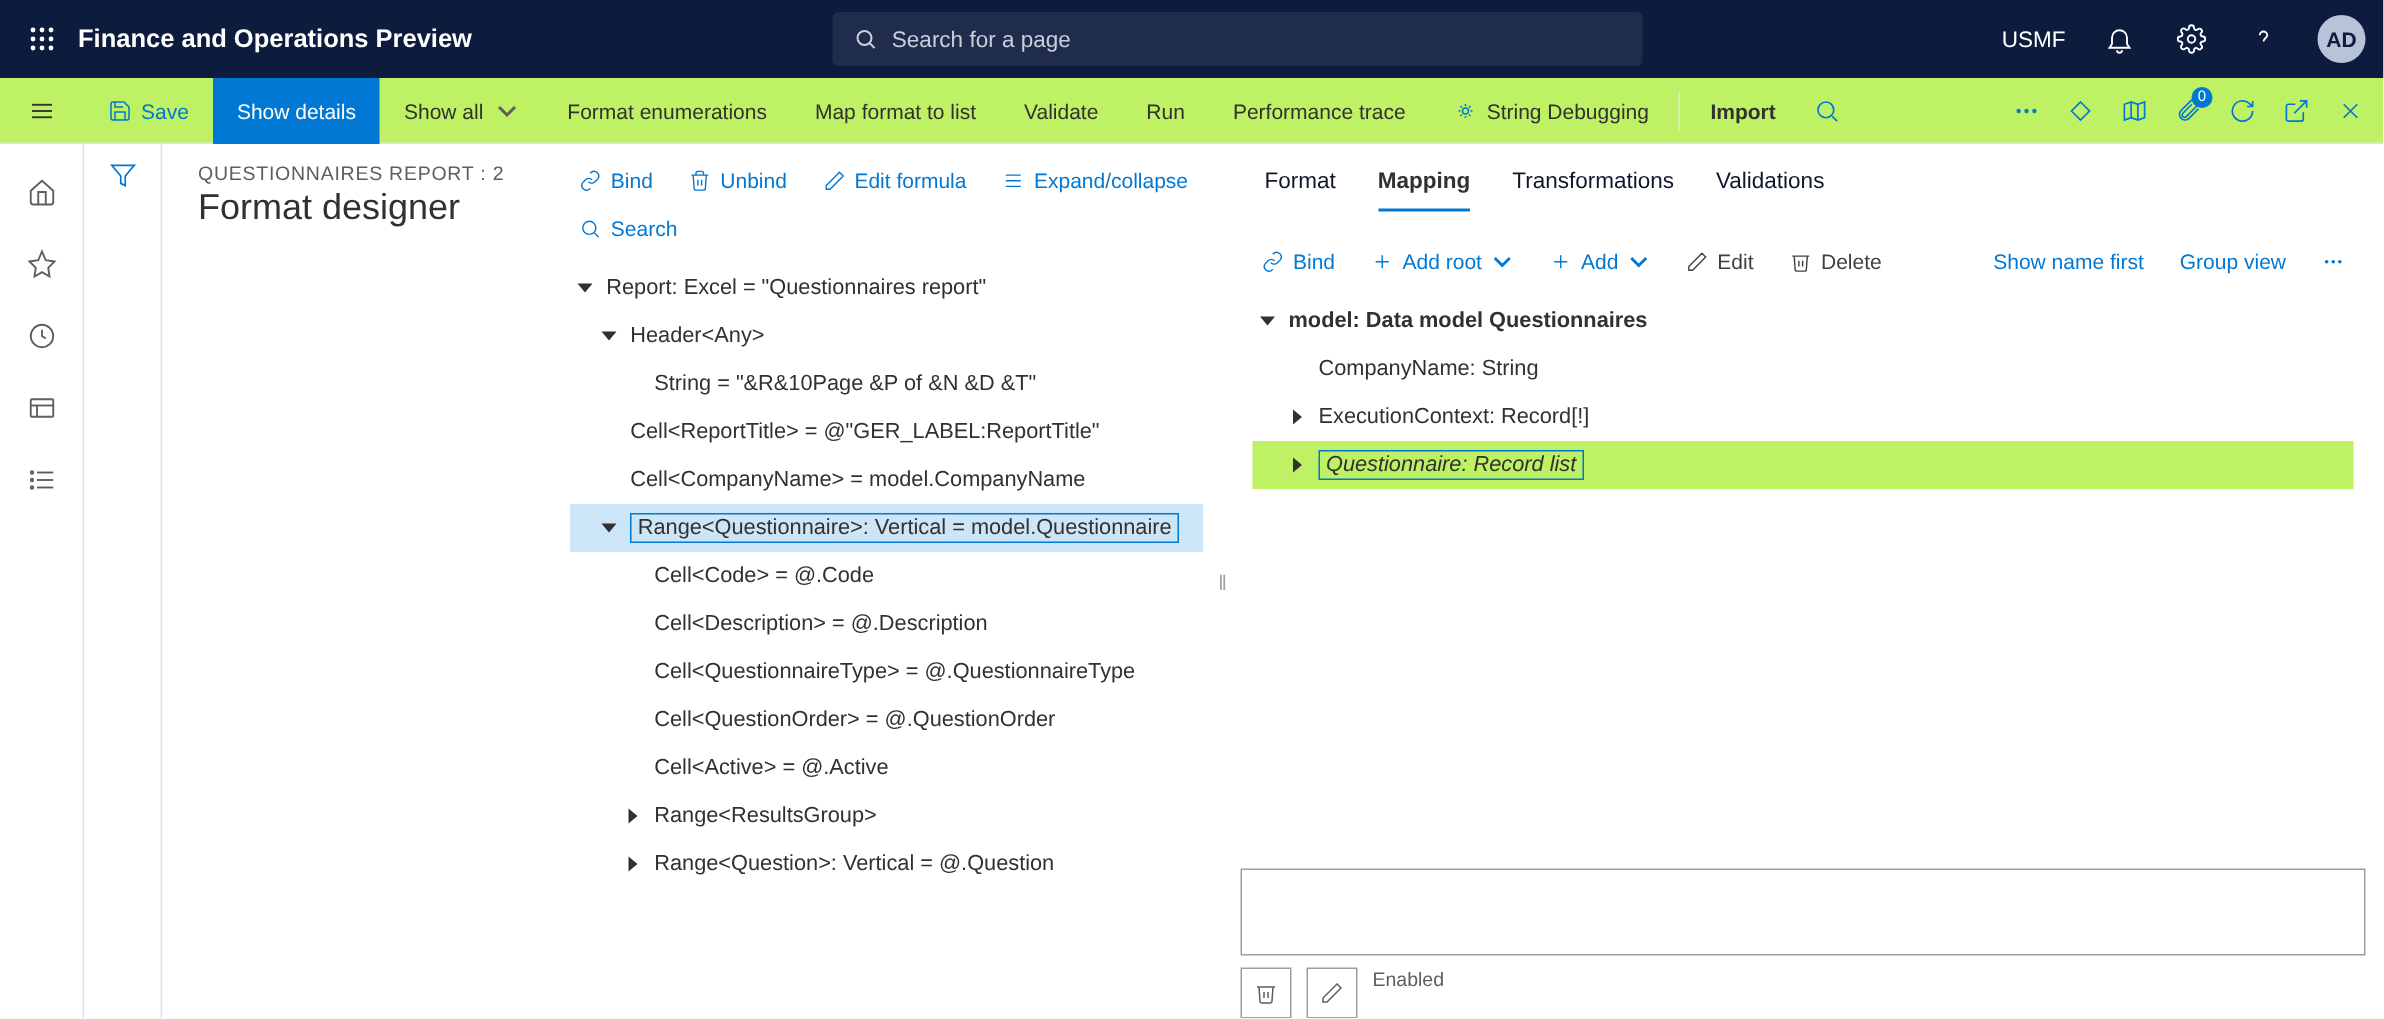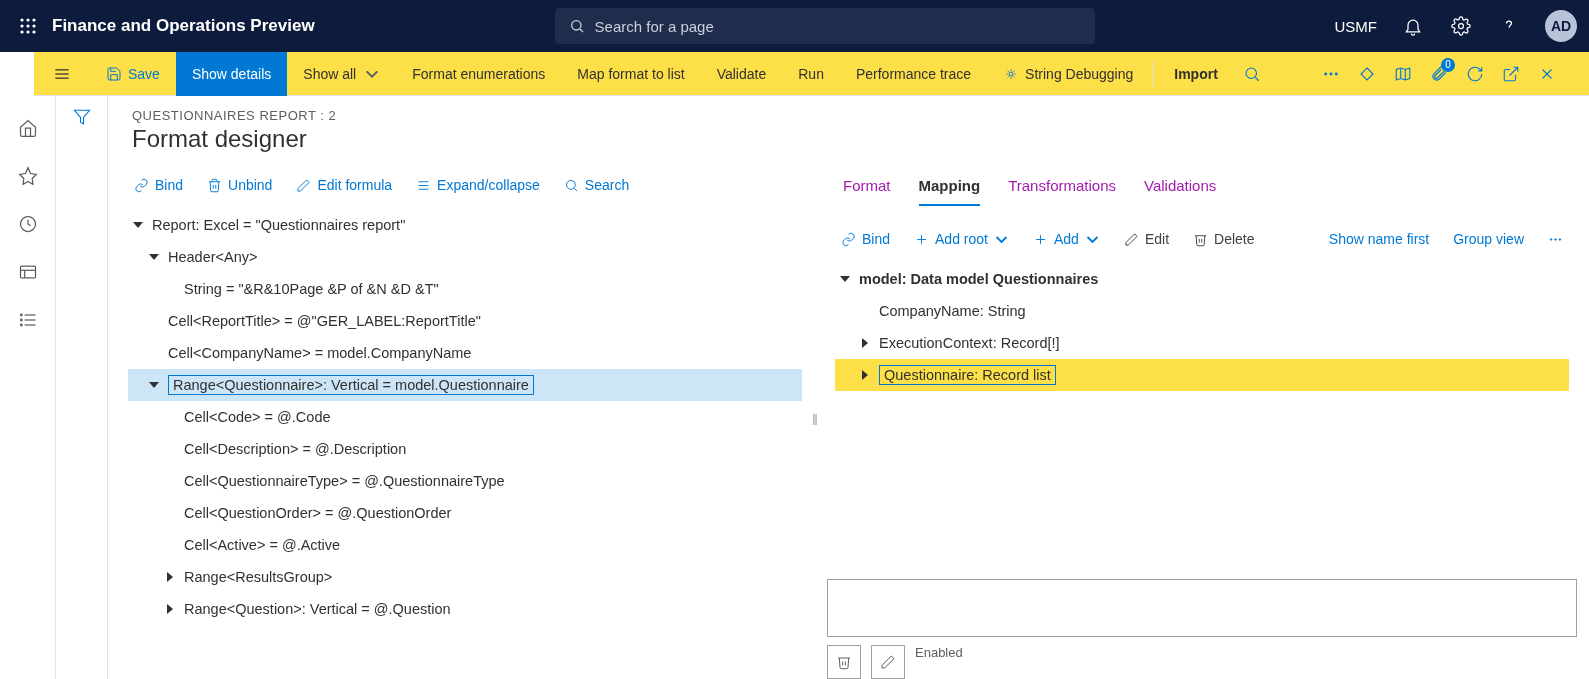--- a/index.html
+++ b/index.html
@@ -15,21 +15,21 @@
     .search-box svg { width: 16px; height: 16px; fill: none; stroke: #c9d0dc; stroke-width: 2; margin-right: 10px; }
     .search-box input { background: transparent; border: none; outline: none; color: #fff; font-size: 15px; flex: 1; }
     .search-box input::placeholder { color: #c9d0dc; }
     .top-right { display: flex; align-items: center; gap: 8px; }
     .top-right .txt { font-size: 15px; margin-right: 8px; }
     .icon-btn { width: 40px; height: 40px; display: flex; align-items: center; justify-content: center; cursor: pointer; }
     .icon-btn svg { width: 20px; height: 20px; fill: none; stroke: #fff; stroke-width: 1.5; }
     .avatar { width: 32px; height: 32px; border-radius: 50%; background: #b8c2d9; color: #0d1b3c; display: flex; align-items: center; justify-content: center; font-weight: 600; font-size: 14px; margin-left: 8px; }
     
     
-    .cmd-bar { height: 44px; background: #fde047; border-bottom: 1px solid #e1e3e6; display: flex; align-items: center; padding-right: 24px; margin-left: 34px; }
+    .cmd-bar { height: 44px; background: #bef264; border-bottom: 1px solid #e1e3e6; display: flex; align-items: center; padding-right: 4px; }
     .cmd-hamburger { width: 56px; display: flex; justify-content: center; align-items: center; cursor: pointer; }
     .cmd-hamburger svg { width: 20px; height: 20px; fill: none; stroke: #323130; stroke-width: 1.5; }
     .cmd-item { height: 44px; padding: 0 16px; display: flex; align-items: center; gap: 6px; cursor: pointer; font-size: 14px; }
     .cmd-item.blue { color: #0078d4; }
     .cmd-item.active { background: #0078d4; color: #fff; }
     .cmd-item svg { width: 16px; height: 16px; }
     .cmd-save svg { fill: none; stroke: #0078d4; stroke-width: 1.5; }
     .chev-down { width: 10px; height: 10px; fill: none; stroke: #605e5c; stroke-width: 1.5; margin-left: 2px; }
     .cmd-divider { width: 1px; height: 26px; background: #e1e3e6; margin: 0 4px; }
     .cmd-spacer { flex: 1; }
@@ -41,21 +41,21 @@
     .main-area { display: flex; height: calc(100% - 96px); }
     .left-rail { width: 56px; border-right: 1px solid #e1e3e6; display: flex; flex-direction: column; align-items: center; gap: 24px; padding-top: 20px; }
     .rail-icon { width: 24px; height: 24px; display: flex; align-items: center; justify-content: center; cursor: pointer; color: #605e5c; }
     .rail-icon svg { width: 20px; height: 20px; fill: none; stroke: currentColor; stroke-width: 1.5; }
     
     
     .filter-strip { width: 52px; border-right: 1px solid #e1e3e6; padding-top: 12px; display: flex; justify-content: center; }
     .filter-strip svg { width: 18px; height: 18px; fill: none; stroke: #0078d4; stroke-width: 1.5; }
     
     
-    .content { flex: 1; display: flex; flex-direction: column; overflow: hidden; }
+    .content { flex: 1; display: flex; flex-direction: row; overflow: hidden; }
     .header-block { padding: 12px 24px 8px 24px; }
     .breadcrumb-txt { font-size: 13px; color: #605e5c; letter-spacing: 0.5px; }
     .page-title { font-size: 24px; font-weight: 400; margin-top: 2px; }
     
     .split { display: flex; flex: 1; overflow: hidden; }
     .left-pane { flex: 1; padding: 4px 0 0 12px; overflow-y: auto; border-right: 1px solid transparent; position: relative; }
     .splitter { width: 8px; display: flex; align-items: center; justify-content: center; cursor: col-resize; color: #a19f9d; }
     .right-pane { width: 770px; padding: 4px 12px 0 8px; display: flex; flex-direction: column; }
     
     .toolbar { display: flex; align-items: center; gap: 4px; padding: 6px 4px; flex-wrap: wrap; }
@@ -69,25 +69,25 @@
     .tree-row.selected { background: #cde6f7; }
     .tree-row.selected .tree-label { border: 1px solid #0078d4; padding: 1px 4px; }
     .tree-toggle { width: 12px; height: 12px; display: flex; align-items: center; justify-content: center; cursor: pointer; }
     .tree-toggle.spacer { visibility: hidden; }
     .tree-label { white-space: nowrap; }
     .tri-down { width: 0; height: 0; border-left: 5px solid transparent; border-right: 5px solid transparent; border-top: 6px solid #323130; }
     .tri-right { width: 0; height: 0; border-top: 5px solid transparent; border-bottom: 5px solid transparent; border-left: 6px solid #323130; }
     
     
     .tabs { display: flex; gap: 28px; padding: 4px 16px 0 16px; border-bottom: 1px solid transparent;}
-    .tab { padding: 8px 0 10px 0; cursor: pointer; color: #a21caf; font-size: 15px; }
+    .tab { padding: 8px 0 10px 0; cursor: pointer; color: #0f172a; font-size: 15px; }
     .tab.active { color: #323130; font-weight: 600; border-bottom: 2px solid #0078d4; }
     
     .right-content { flex: 1; display: flex; flex-direction: column; }
-    .right-tree-row.selected { background: #fde047; }
+    .right-tree-row.selected { background: #bef264; font-style: italic; }
     
     .bottom-box { border: 1px solid #a19f9d; height: 58px; margin: 8px 0 8px 0; }
     .bottom-controls { display: flex; align-items: flex-start; gap: 10px; }
     .sq-btn { width: 34px; height: 34px; border: 1px solid #a19f9d; display: flex; align-items: center; justify-content: center; cursor: pointer; }
     .sq-btn svg { width: 16px; height: 16px; fill: none; stroke: #605e5c; stroke-width: 1.5; }
     .enabled-lbl { font-size: 13px; color: #605e5c; }
     
     .chev-sm { width: 10px; height: 10px; fill: none; stroke: currentColor; stroke-width: 1.5; }
   </style>
 </head>

